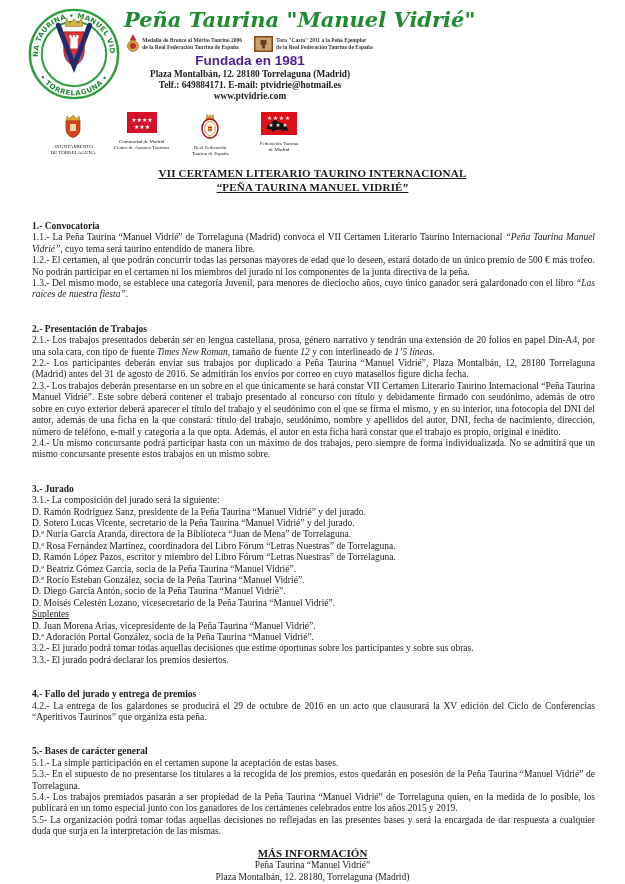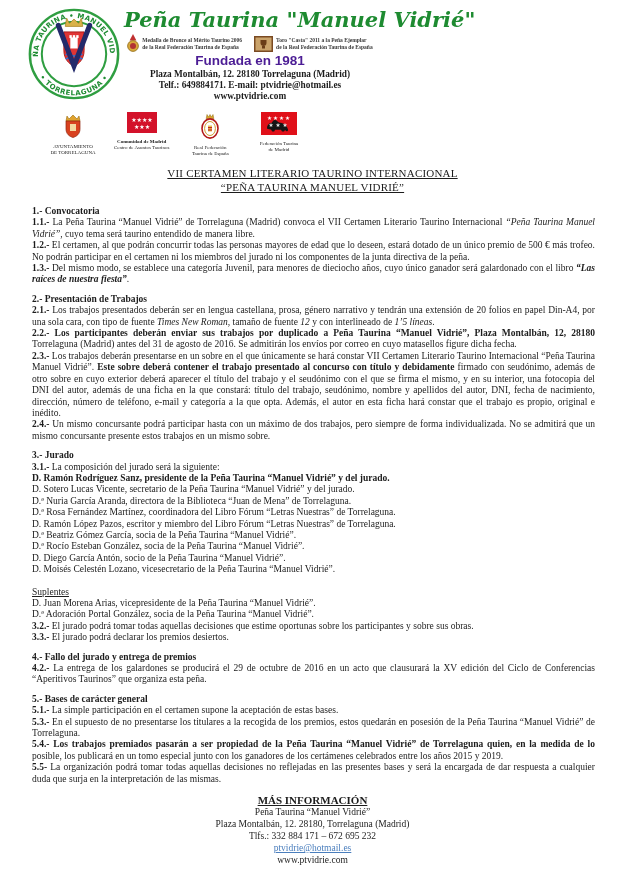--- a/index.html
+++ b/index.html
@@ -18,27 +18,27 @@
   .award      { display:flex; align-items:center; gap:3px; }
   .award-text { font-size:5.5px; line-height:6.6px; font-weight:bold; color:#3a3a3a; text-align:left; }
   .founded    { font-family:"Liberation Sans", sans-serif; font-weight:bold; font-size:13.5px; line-height:16px; color:#4c1d95; }
   .addr       { font-weight:bold; font-size:9.3px; line-height:11px; }
   
   .partner-row { display:flex; justify-content:space-between; width:268px; margin:10px 0 0 42px; }
   .partner     { text-align:center; width:62px; }
   .partner-caption { font-size:5px; line-height:6px; color:#222; margin-top:2px; }
   
   .doc-title { text-align:center; margin-top:9px; }
-  .doc-title .t { font-weight:normal; font-size:11px; line-height:14px; text-decoration:underline; letter-spacing:.2px; }
+  .doc-title .t { font-weight:bold; font-size:11px; line-height:14px; text-decoration:underline; letter-spacing:.2px; }
   
   .doc-body { padding:4px 30px 0 32px; }
-  .sec-h  { font-weight:bold; font-size:9.5px; line-height:11.4px; margin:8px 0 0 0; }
+  .sec-h  { font-weight:bold; font-size:9.5px; line-height:11.4px; margin:23px 0 0 0; }
   .para   { margin:0; font-size:9.5px; line-height:11.4px; text-align:justify; }
-  .para.gap { margin-top:11px; }
-  .b { font-weight:bold; }
+  .para.gap { margin-top:0; }
+  .b { font-weight:normal; }
   .i { font-style:italic; }
   .u { text-decoration:underline; }
   
   .doc-footer { text-align:center; margin-top:9px; font-size:9.5px; line-height:12px; }
   .footer-h   { font-weight:bold; font-size:11px; text-decoration:underline; }
   .email-link { color:#4a7ebd; text-decoration:underline; cursor:pointer; }
 </style>
 </head>
 <body>
 

